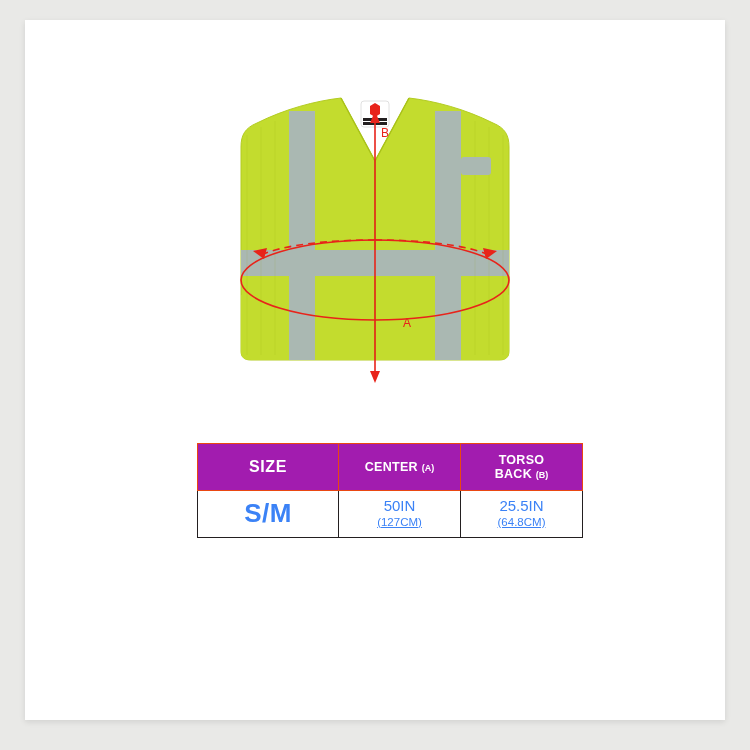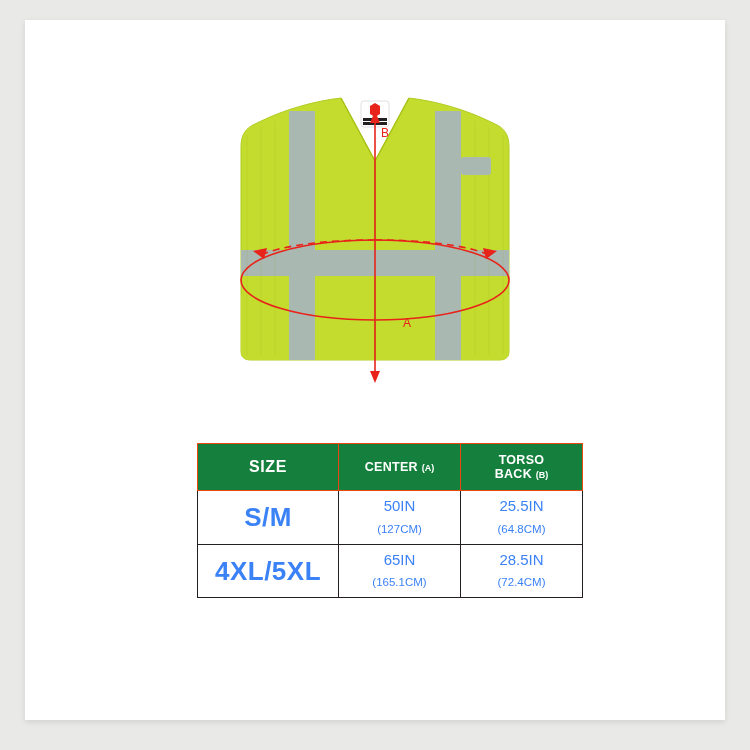--- a/index.html
+++ b/index.html
@@ -41,21 +41,21 @@
     width: 370px;
     border-collapse: collapse;
     table-layout: fixed;
   }
   .chart th, .chart td {
     border: 1px solid #231f20;
     text-align: center;
     vertical-align: middle;
   }
   .chart thead th {
-    background: #15803d;
+    background: #a21caf;
     color: #ffffff;
     border-color: #ea4712;
     font-weight: bold;
     padding: 9px 2px;
     line-height: 1.12;
   }
   .chart thead th.size-head {
     font-size: 16px;
     letter-spacing: 0.6px;
     width: 136px;
@@ -79,21 +79,22 @@
     letter-spacing: 0.5px;
     line-height: 1;
   }
   .chart tbody td.meas-cell {
     font-size: 15px;
     line-height: 1.12;
   }
   .chart tbody td.meas-cell .cm {
     display: block;
     font-size: 11.5px;
-    margin-top: 8px;
+    margin-top: 1px;
+    text-decoration: underline;
   }
 </style>
 </head>
 <body>
 
 <div class="page">
 
   <div class="illustration">
     <svg class="vest-svg" width="420" height="350" viewBox="0 0 420 350">
 
@@ -165,27 +166,16 @@
         <td class="size-cell">S/M</td>
         <td class="meas-cell">
           <span>50IN</span>
           <span class="cm">(127CM)</span>
         </td>
         <td class="meas-cell">
           <span>25.5IN</span>
           <span class="cm">(64.8CM)</span>
         </td>
       </tr>
-      <tr>
-        <td class="size-cell">4XL/5XL</td>
-        <td class="meas-cell">
-          <span>65IN</span>
-          <span class="cm">(165.1CM)</span>
-        </td>
-        <td class="meas-cell">
-          <span>28.5IN</span>
-          <span class="cm">(72.4CM)</span>
-        </td>
-      </tr>
     </tbody>
   </table>
 
 </div>
 
 </body></html>

